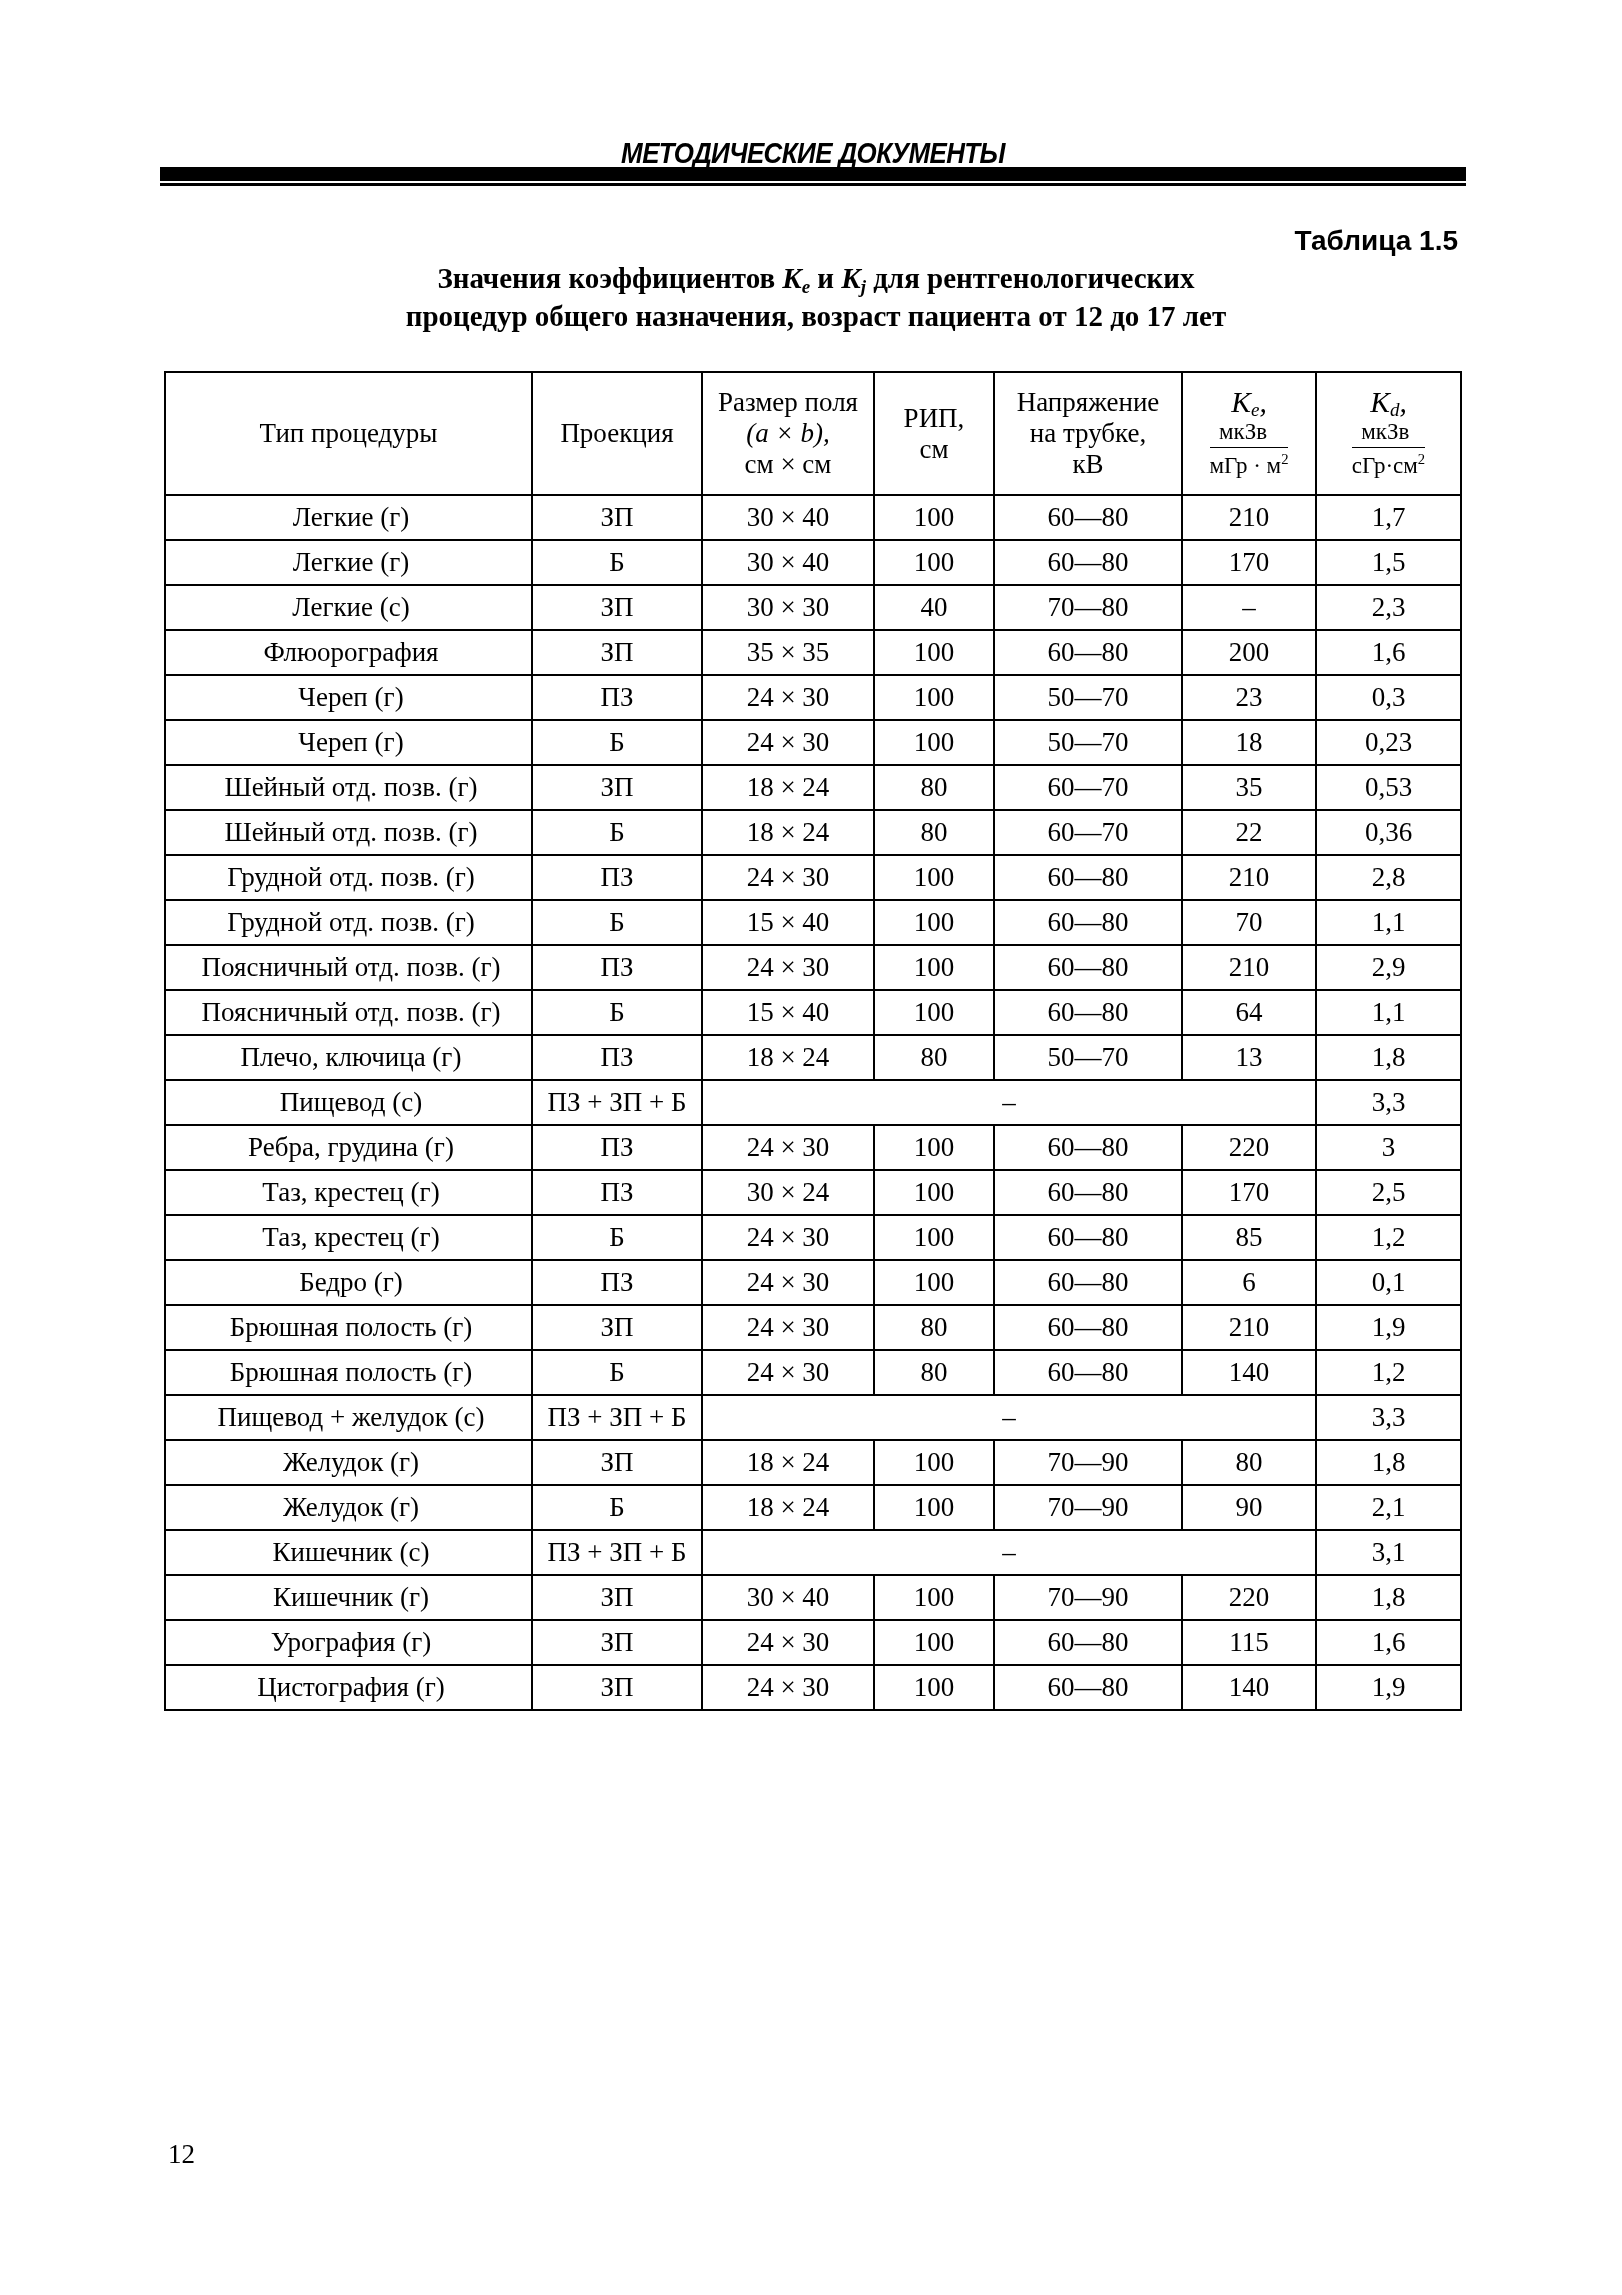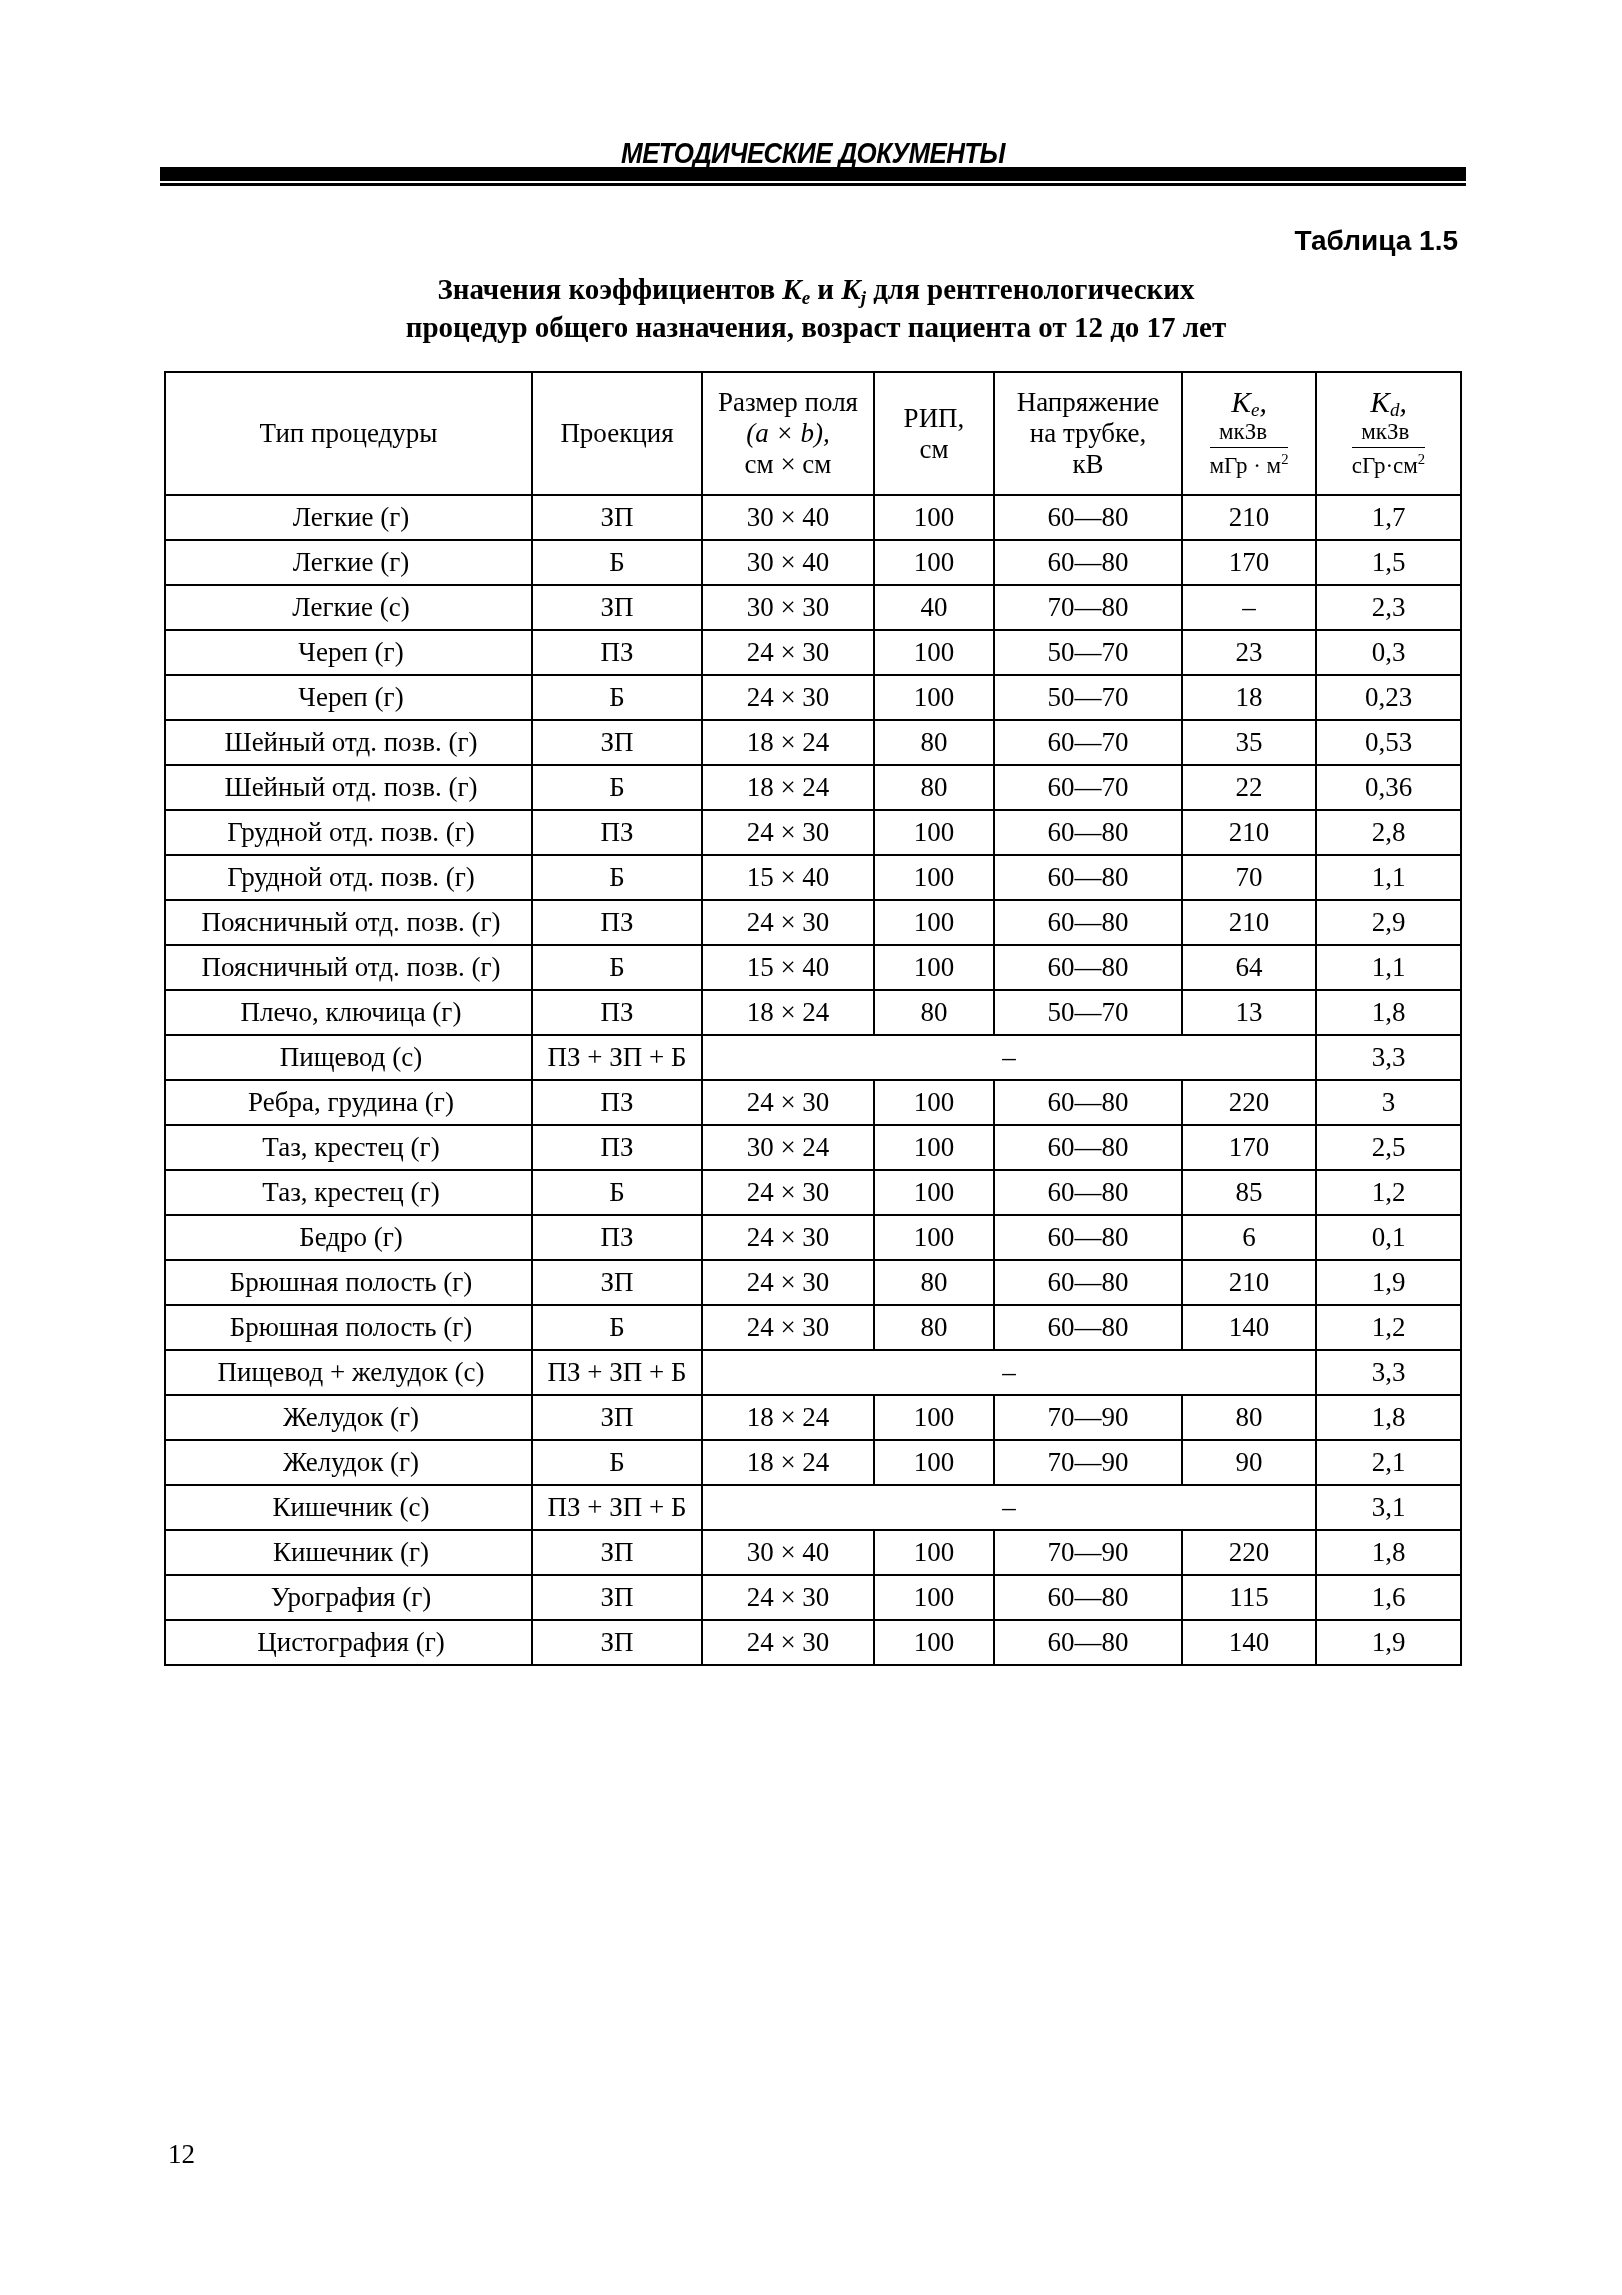--- a/index.html
+++ b/index.html
@@ -50,21 +50,20 @@
     }
     .caption {
       position: absolute;
       left: 164px;
       top: 259px;
       width: 1304px;
       text-align: center;
       font-weight: bold;
       font-size: 29px;
       line-height: 38px;
-      margin-top: 11px;
     }
     .caption .line { display: block; white-space: nowrap; }
     .caption i { font-style: italic; }
     .caption sub { font-size: 19px; vertical-align: -5.4px; line-height: 0; }
 
     table.data {
       position: absolute;
       left: 164px;
       top: 371px;
       width: 1296px;
@@ -211,20 +210,29 @@
       <tr>
         <td class="proc">Легкие (с)</td>
         <td>ЗП</td>
         <td>30 × 30</td>
         <td>40</td>
         <td>70—80</td>
         <td>–</td>
         <td>2,3</td>
       </tr>
       <tr>
+        <td class="proc">Флюорография</td>
+        <td>ЗП</td>
+        <td>35 × 35</td>
+        <td>100</td>
+        <td>60—80</td>
+        <td>200</td>
+        <td>1,6</td>
+      </tr>
+      <tr>
         <td class="proc">Череп (г)</td>
         <td>ПЗ</td>
         <td>24 × 30</td>
         <td>100</td>
         <td>50—70</td>
         <td>23</td>
         <td>0,3</td>
       </tr>
       <tr>
         <td class="proc">Череп (г)</td>

